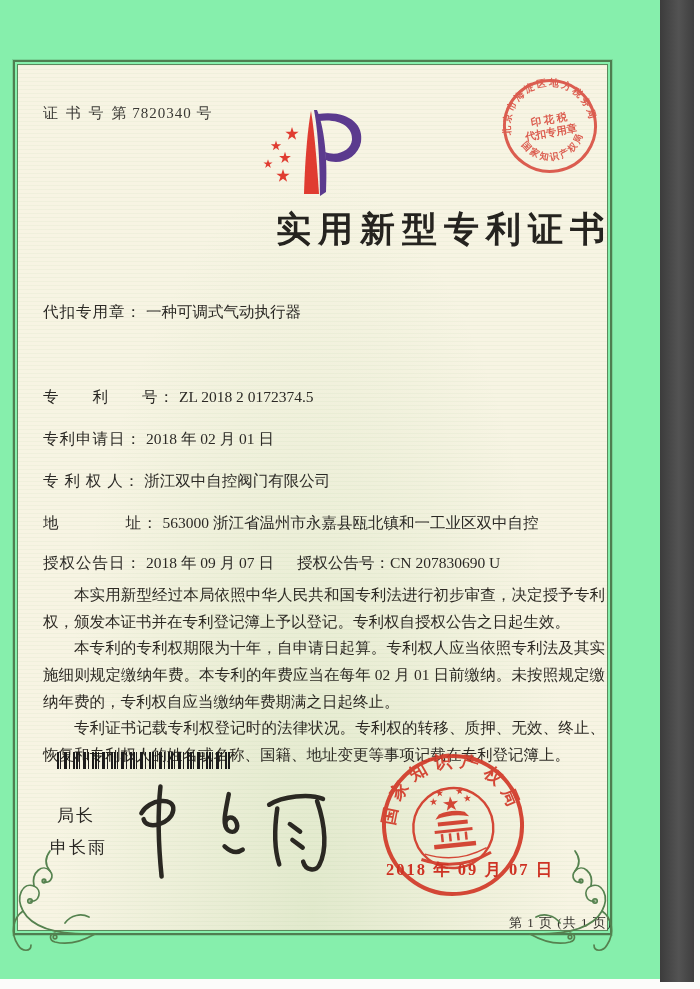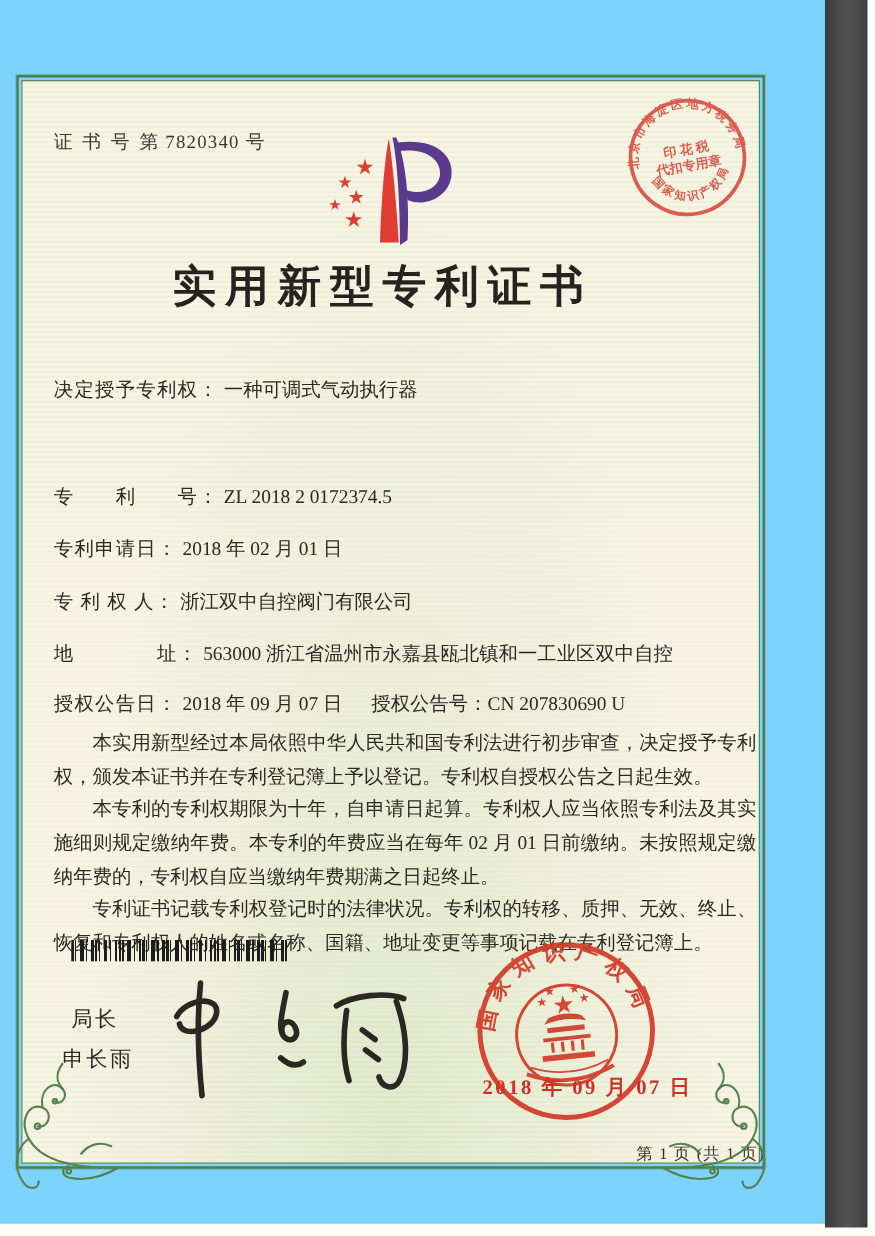--- a/index.html
+++ b/index.html
@@ -4,21 +4,21 @@
 <style>
   html,body{margin:0;padding:0;}
   body{
     width:700px;height:989px;position:relative;overflow:hidden;
     background:#fcfcfa;
     font-family:"Liberation Serif","DejaVu Serif",serif;
     color:#2e2c29;
   }
   .paper{
     position:absolute;left:0;top:0;width:662px;height:979px;
-    background:#7dd3fc;
+    background:#86efac;
   }
   .scan-strip{
     position:absolute;left:660px;top:0;width:34px;height:982px;
     background:linear-gradient(90deg,#3c3c3c,#535353 55%,#3f3f3f);
   }
   .frame{
     position:absolute;left:13px;top:60px;width:595px;height:871px;
     border:2px solid #4e7e50;
     box-shadow:0 0 0 1px rgba(78,126,80,.25);
   }
@@ -30,21 +30,21 @@
       radial-gradient(ellipse at 50% 98%, rgba(150,195,125,.22), transparent 62%),
       repeating-linear-gradient(0deg, rgba(110,165,100,.055) 0 1px, transparent 1px 4px);
   }
   .cert-no{
     position:absolute;left:43px;top:104px;font-size:15px;letter-spacing:2px;color:#3a3834;
   }
   .cert-no .num{letter-spacing:1px;padding-left:6px;}
   .logo{position:absolute;left:256px;top:108px;}
   .tax-stamp{position:absolute;left:500px;top:76px;transform:rotate(-10deg);opacity:.88;}
   .title{
-    position:absolute;left:0;top:206px;width:612px;text-align:center;
+    position:absolute;left:0;top:206px;width:612px;text-align:right;
     font-size:35px;font-weight:700;letter-spacing:7px;color:#25231f;
   }
   .frow{position:absolute;left:43px;font-size:15.5px;white-space:nowrap;color:#2b2925;}
   .frow .flabel{letter-spacing:1px;}
   .frow .fvalue{padding-left:4px;text-align:center;}
   .frow2{position:absolute;left:297px;font-size:15.5px;white-space:nowrap;color:#2b2925;}
   .bodytext{
     position:absolute;left:43px;top:582px;width:562px;
     font-size:15.5px;line-height:1.72;text-align:justify;color:#2d2a24;
   }
@@ -114,21 +114,21 @@
       <path transform="translate(20,38) scale(5.4)" d="M0,-1 L0.224,-0.309 L0.951,-0.309 L0.363,0.118 L0.588,0.809 L0,0.382 L-0.588,0.809 L-0.363,0.118 L-0.951,-0.309 L-0.224,-0.309 Z"></path>
       <path transform="translate(29,50) scale(6.2)" d="M0,-1 L0.224,-0.309 L0.951,-0.309 L0.363,0.118 L0.588,0.809 L0,0.382 L-0.588,0.809 L-0.363,0.118 L-0.951,-0.309 L-0.224,-0.309 Z"></path>
       <path transform="translate(12,56) scale(4.8)" d="M0,-1 L0.224,-0.309 L0.951,-0.309 L0.363,0.118 L0.588,0.809 L0,0.382 L-0.588,0.809 L-0.363,0.118 L-0.951,-0.309 L-0.224,-0.309 Z"></path>
       <path transform="translate(27,68) scale(7)" d="M0,-1 L0.224,-0.309 L0.951,-0.309 L0.363,0.118 L0.588,0.809 L0,0.382 L-0.588,0.809 L-0.363,0.118 L-0.951,-0.309 L-0.224,-0.309 Z"></path>
     </g>
   </svg>
 
   <div class="title">实用新型专利证书</div>
 
   <div class="frow" style="top:302px">
-    <span class="flabel">决定授予专利权：</span><span class="fvalue">一种可调式气动执行器</span>
+    <span class="flabel">代扣专用章：</span><span class="fvalue">一种可调式气动执行器</span>
   </div>
   <div class="frow" style="top:387px">
     <span class="flabel">专　　利　　号：</span><span class="fvalue">ZL 2018 2 0172374.5</span>
   </div>
   <div class="frow" style="top:429px">
     <span class="flabel">专利申请日：</span><span class="fvalue">2018 年 02 月 01 日</span>
   </div>
   <div class="frow" style="top:471px">
     <span class="flabel">专 利 权 人：</span><span class="fvalue">浙江双中自控阀门有限公司</span>
   </div>

